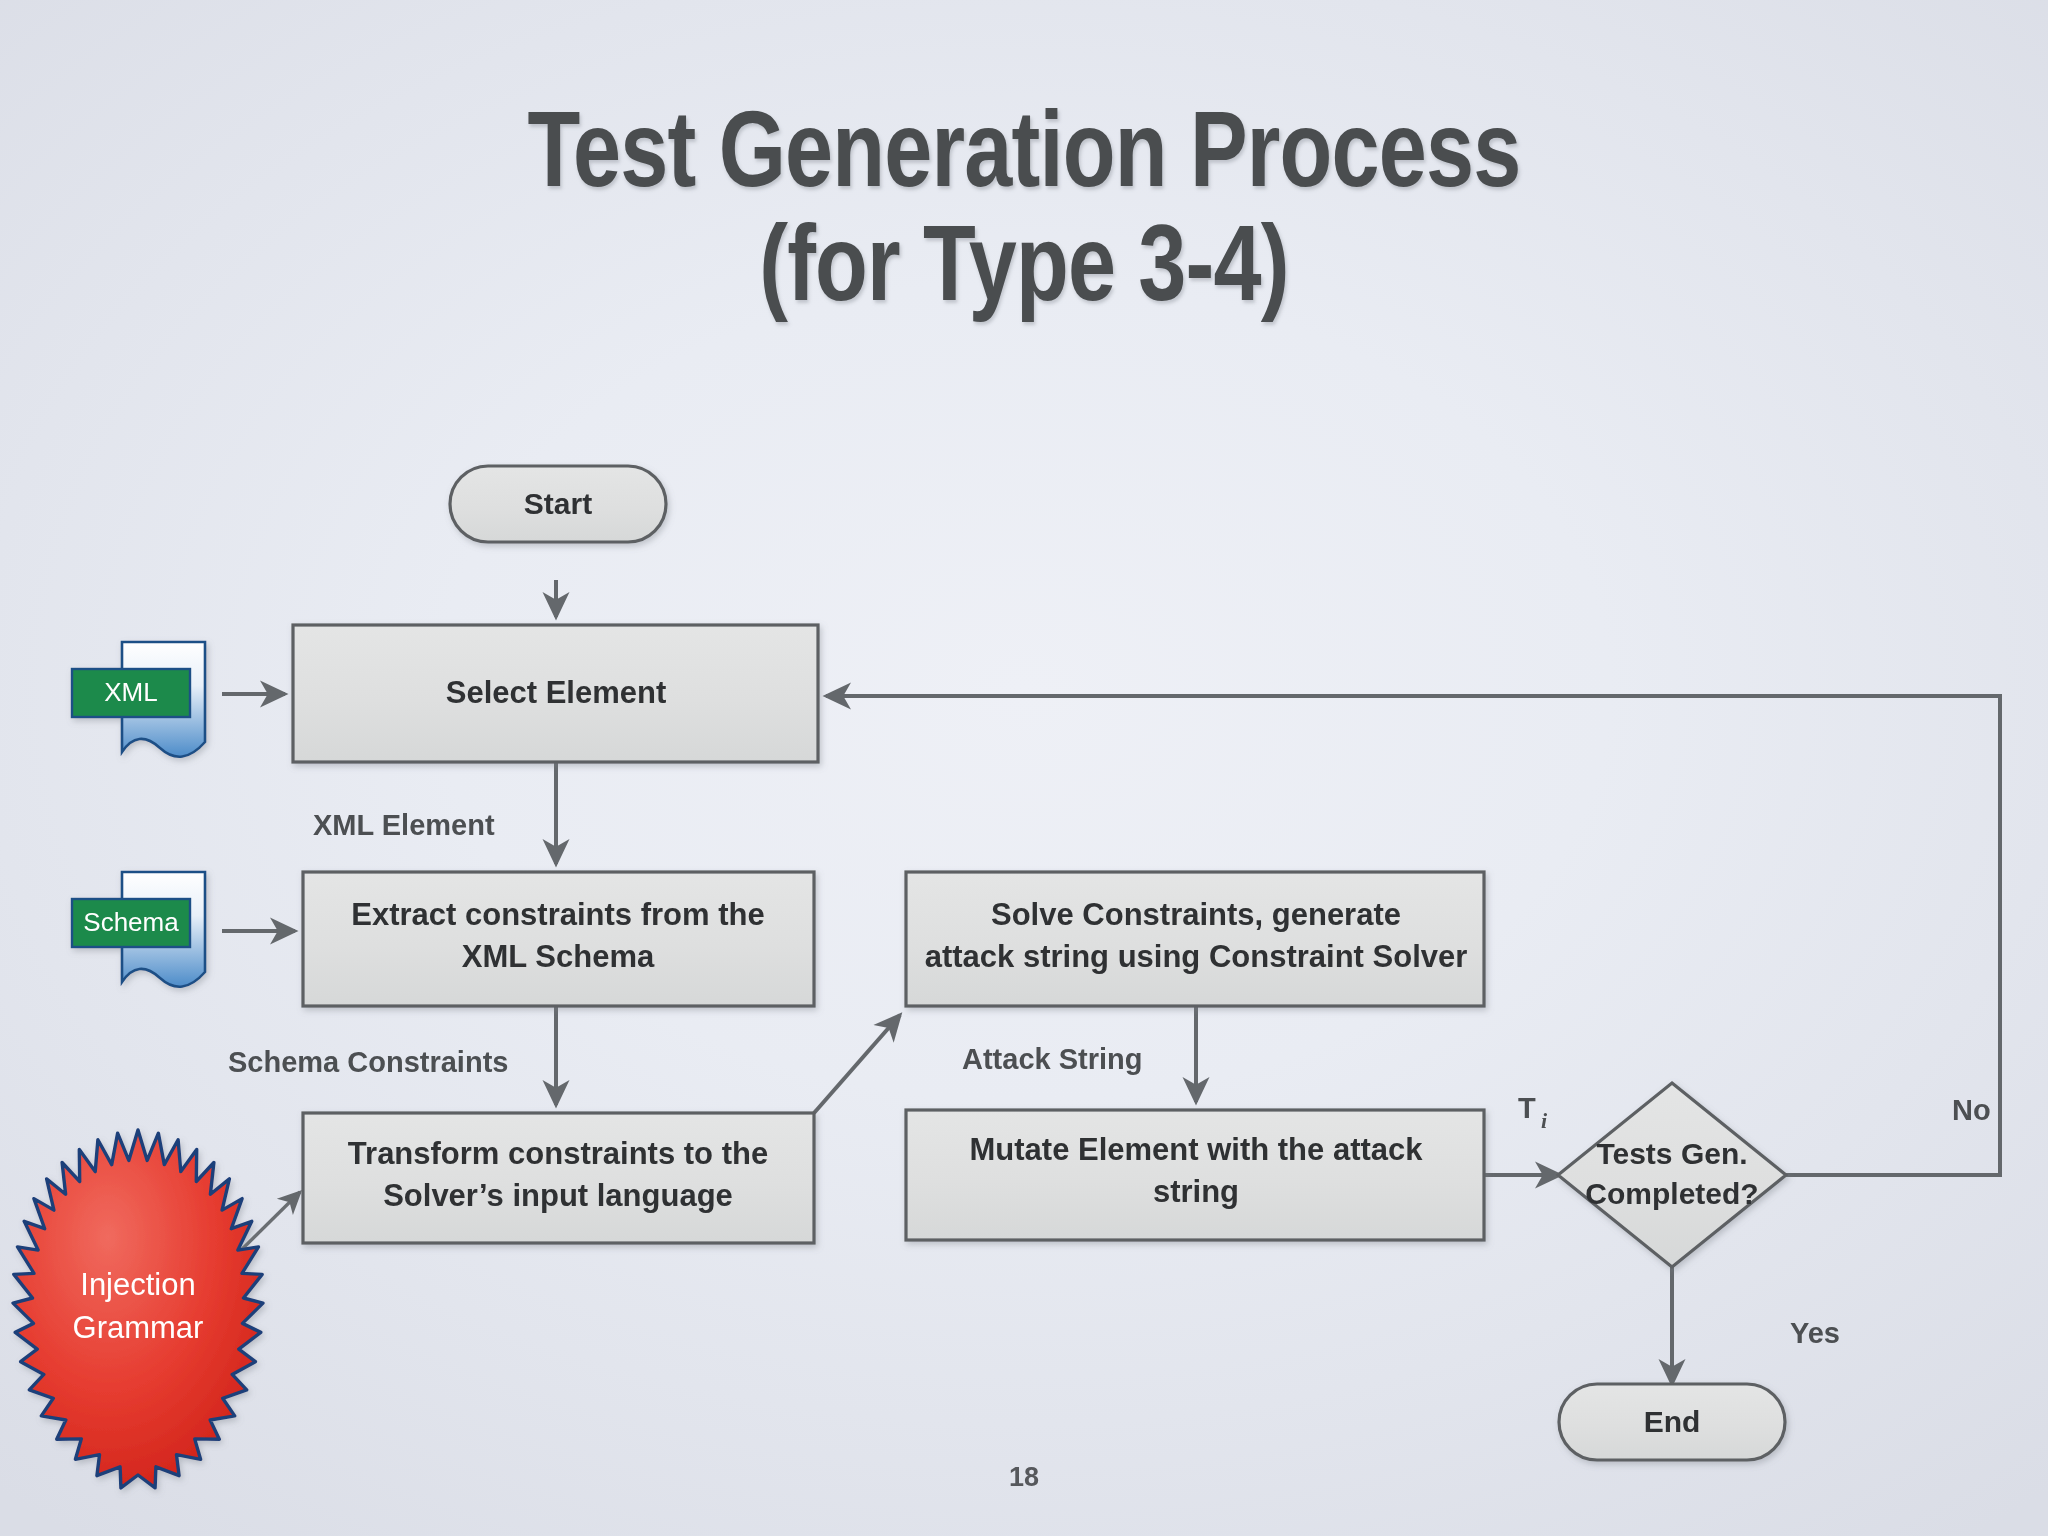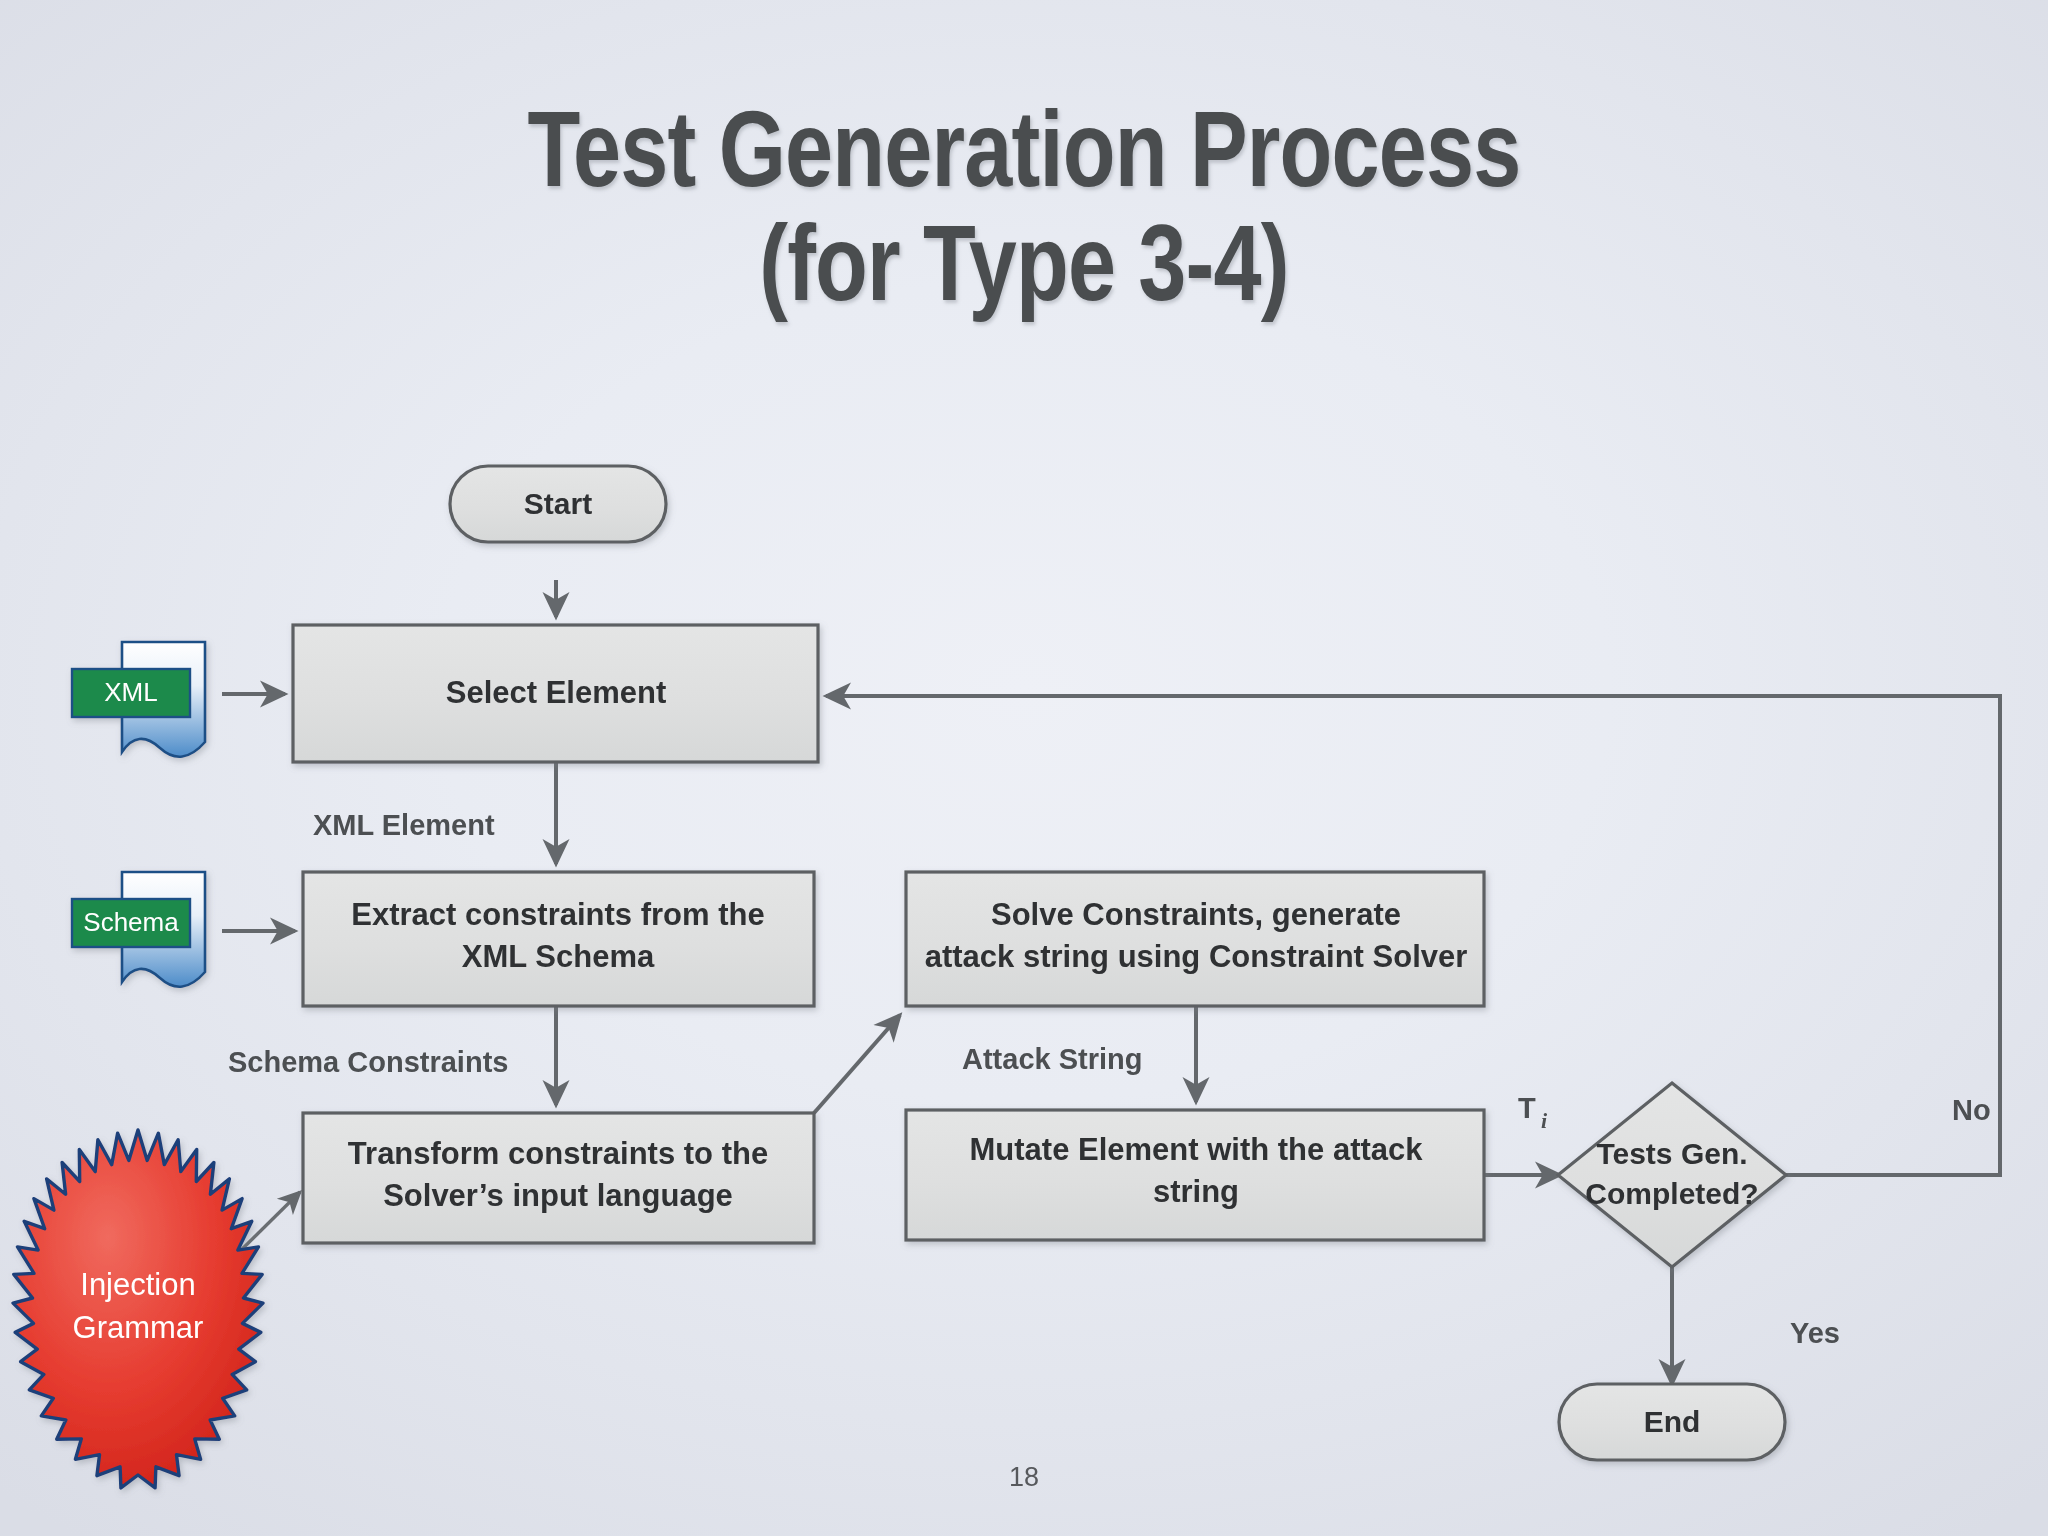--- a/index.html
+++ b/index.html
@@ -40,21 +40,21 @@
   .title-line { display: block; white-space: nowrap; }
 
   
   .page-num {
     position: absolute;
     left: 0;
     top: 1462px;
     width: 2048px;
     text-align: center;
     font-size: 27px;
-    font-weight: normal;
+    font-weight: bold;
     color: #56585c;
   }
 
   
   #flow {
     position: absolute;
     left: 0;
     top: 0;
     width: 2048px;
     height: 1536px;

